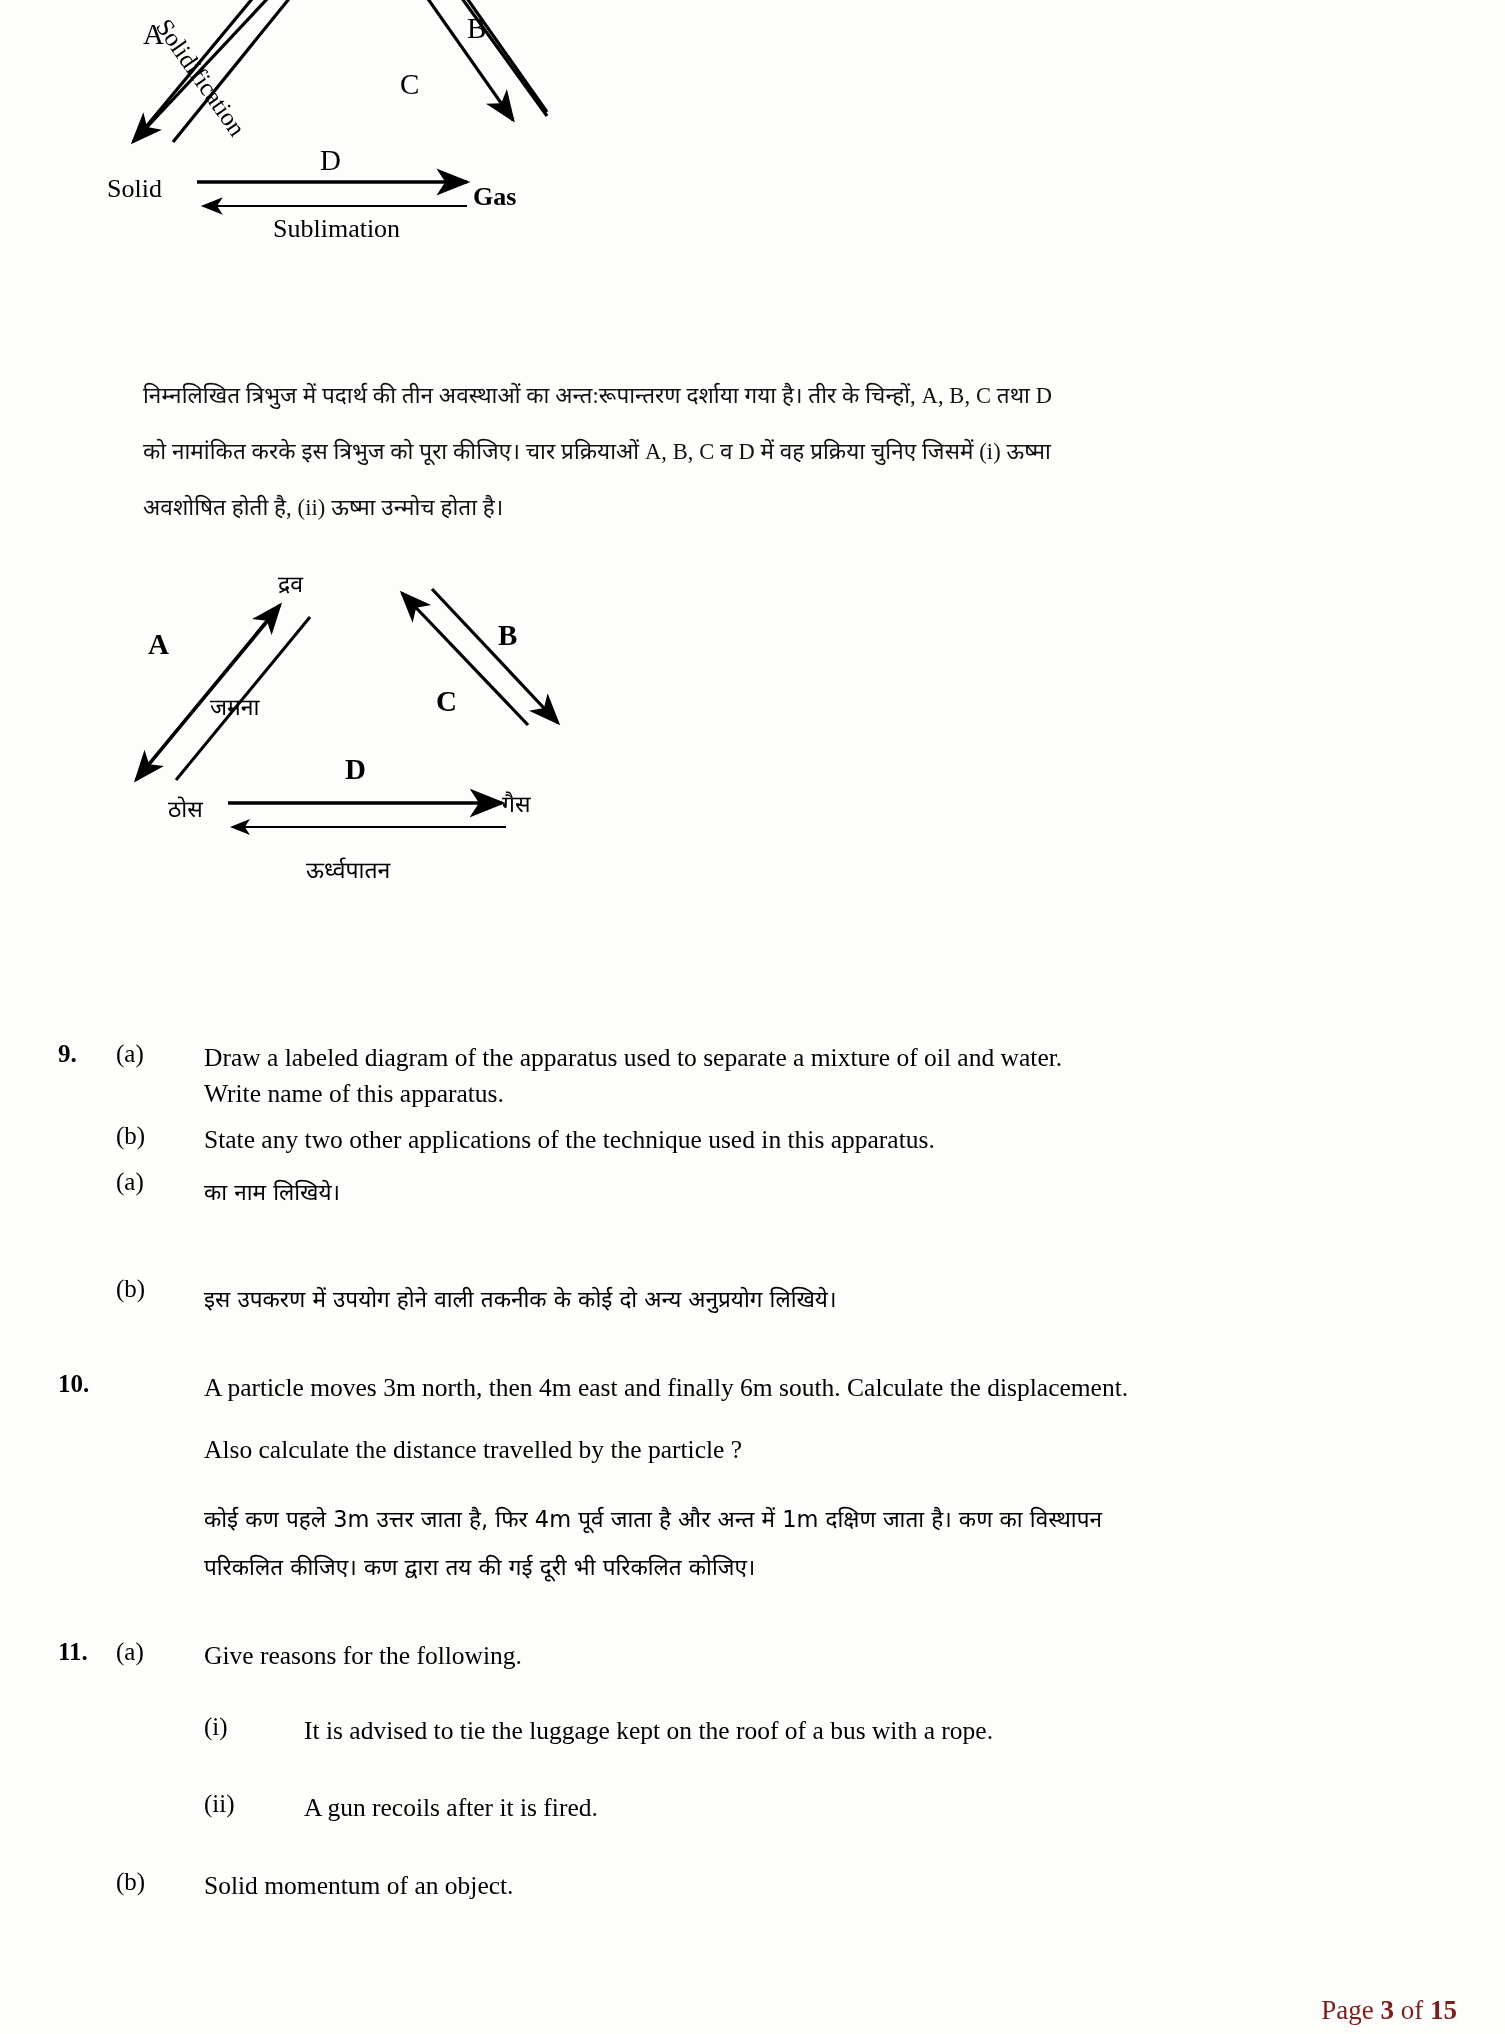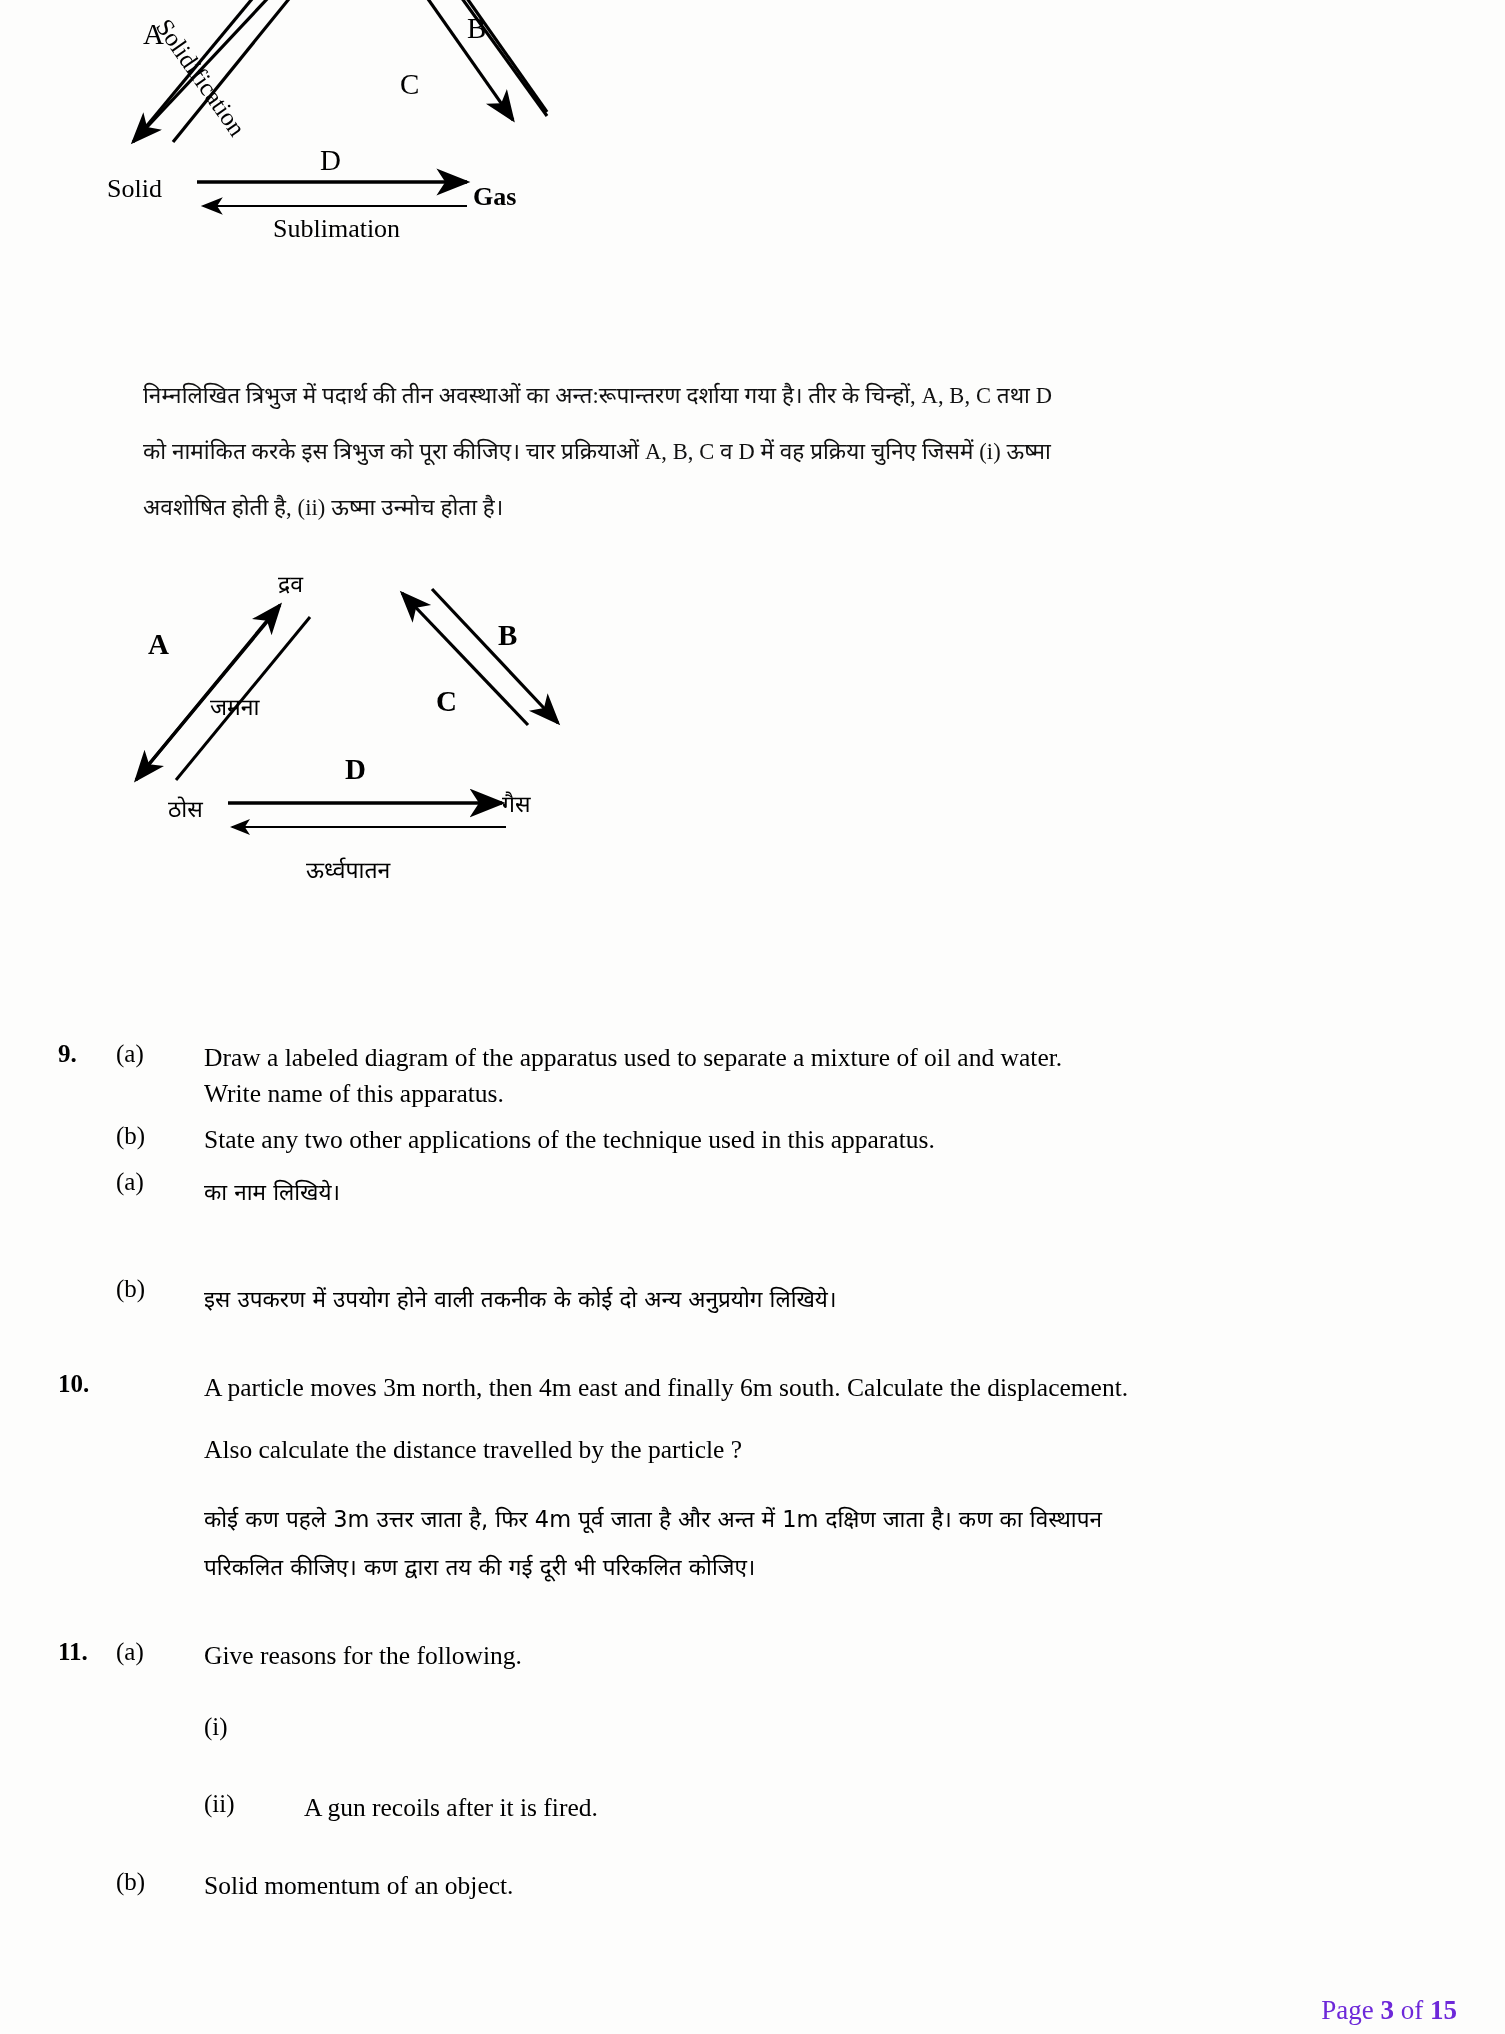--- a/index.html
+++ b/index.html
@@ -144,21 +144,21 @@
   #q11-a-ii  { left: 58px;  top: 1790px; width: 1400px; }
   #q11-b-en  { left: 58px;  top: 1868px; width: 1400px; }
 
   
   #page-footer {
     position: absolute;
     right: 48px;
     bottom: 8px;
     font-size: 27px;
     font-family: "Liberation Serif", "DejaVu Serif", serif;
-    color: #6d28d9;
+    color: #7f1d1d;
     white-space: nowrap;
   }
   #page-footer .pg-strong { font-weight: bold; }
 </style>
 </head>
 <body>
 
 <div class="page">
 
   <div class="diagram" id="diagram-english">
@@ -294,20 +294,23 @@
     <span class="qsub">(a)</span>
     <span class="qtext-en">
       <span class="ln">Give reasons for the following.</span>
     </span>
   </div>
 
   <div class="qrow" id="q11-a-i">
     <span class="qnum"></span>
     <span class="qsub"></span>
     <span class="qsubsub">(i)</span>
+    <span class="qtext-en">
+      <span class="ln">It is advised to tie the luggage kept on the roof of a bus with a rope.</span>
+    </span>
   </div>
 
   <div class="qrow" id="q11-a-ii">
     <span class="qnum"></span>
     <span class="qsub"></span>
     <span class="qsubsub">(ii)</span>
     <span class="qtext-en">
       <span class="ln">A gun recoils after it is fired.</span>
     </span>
   </div>

